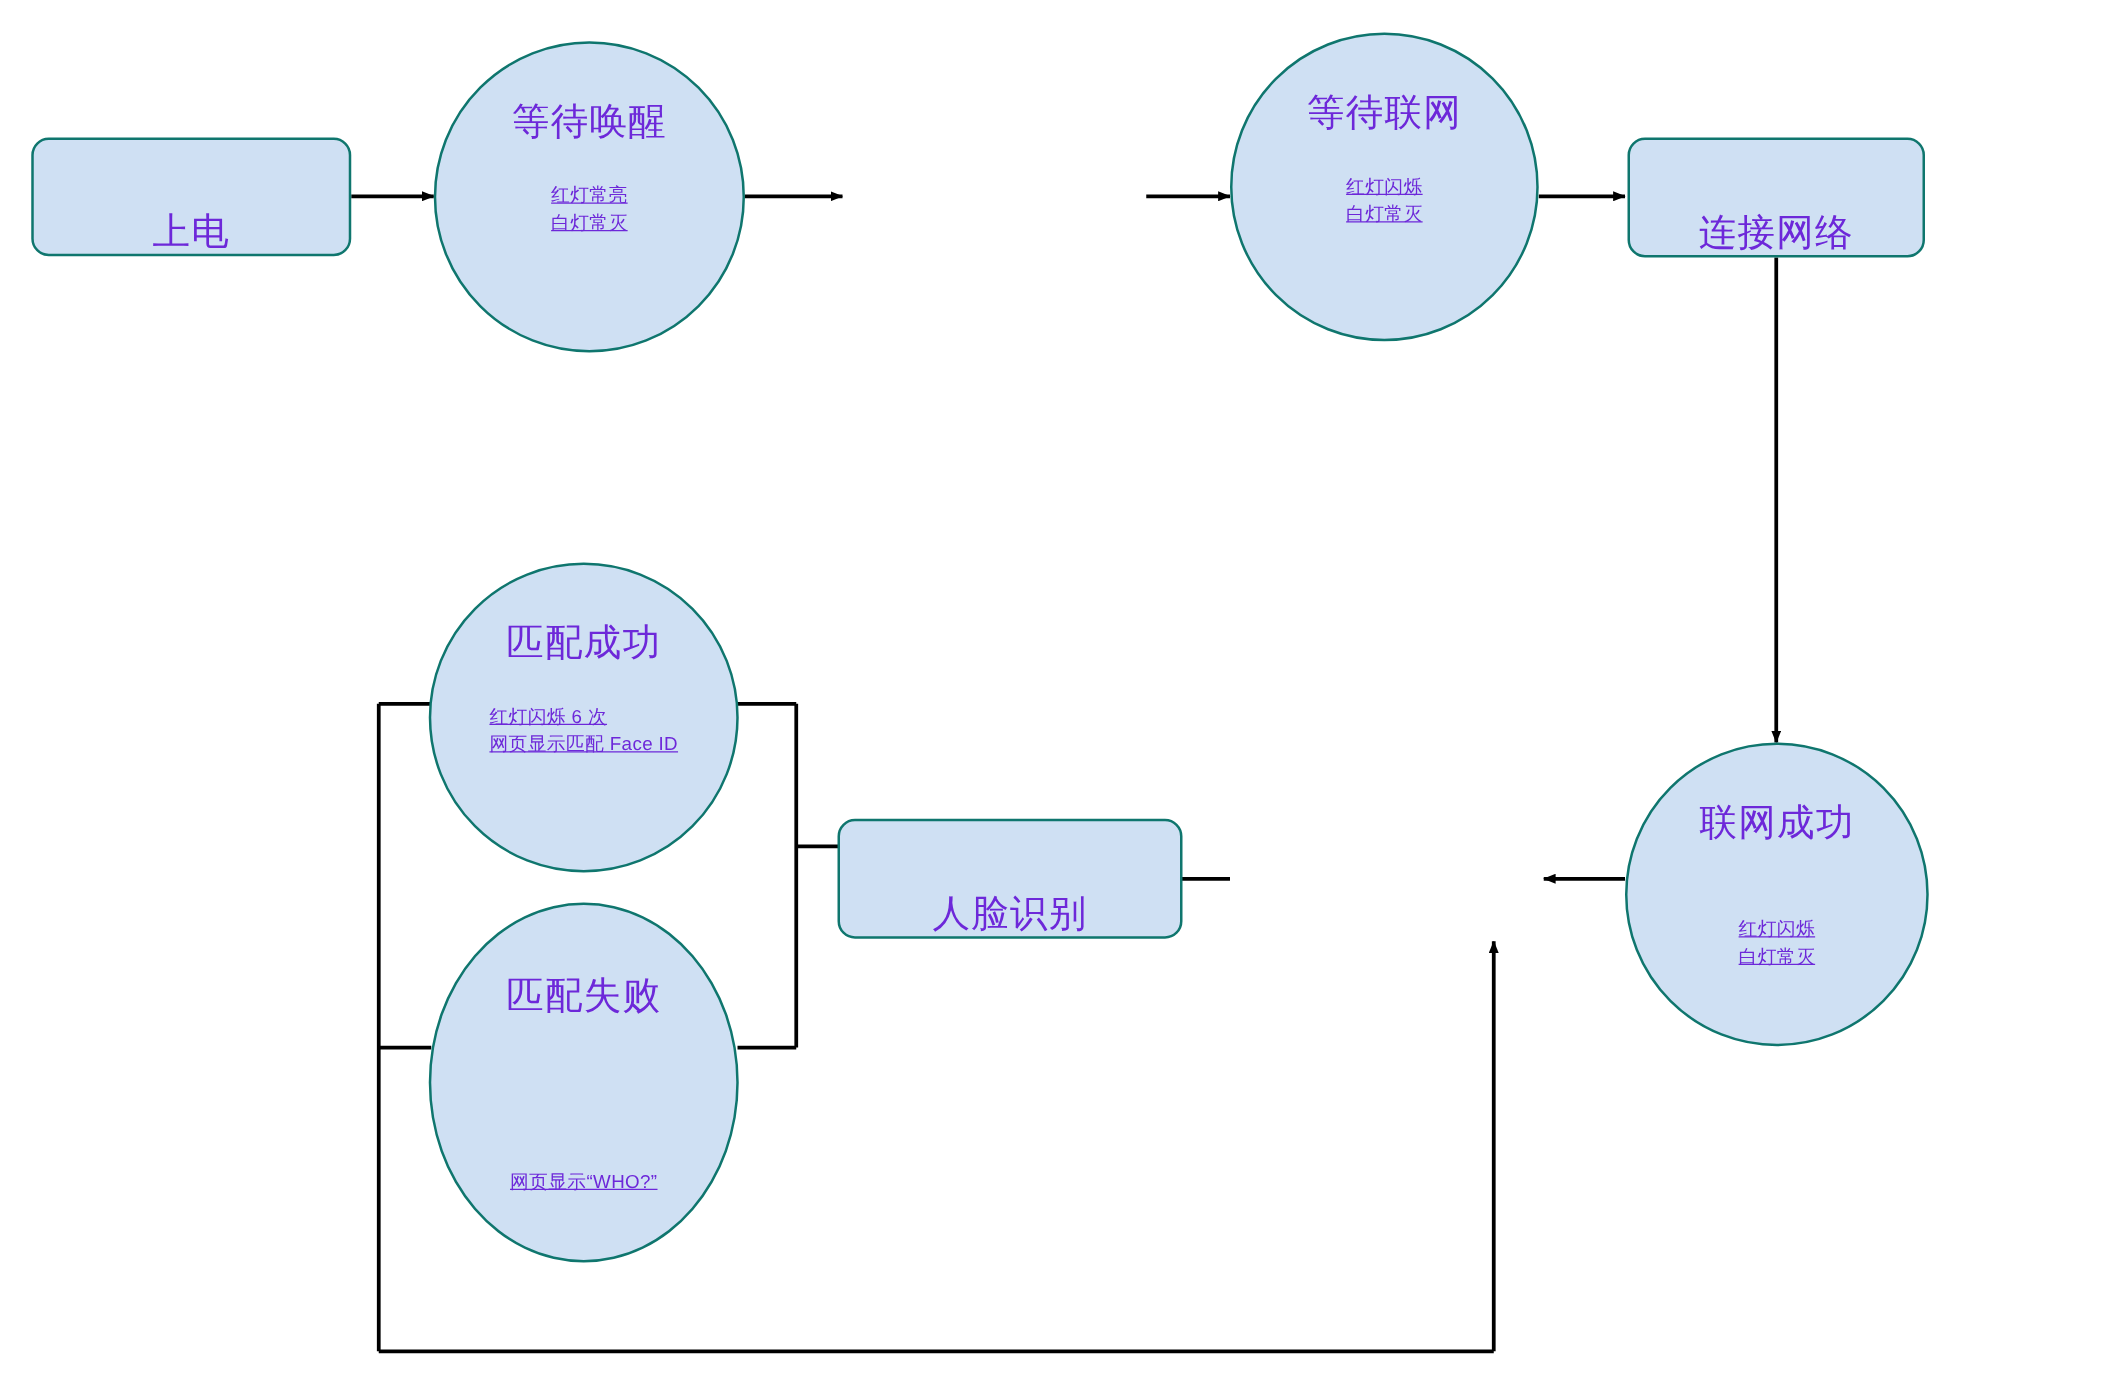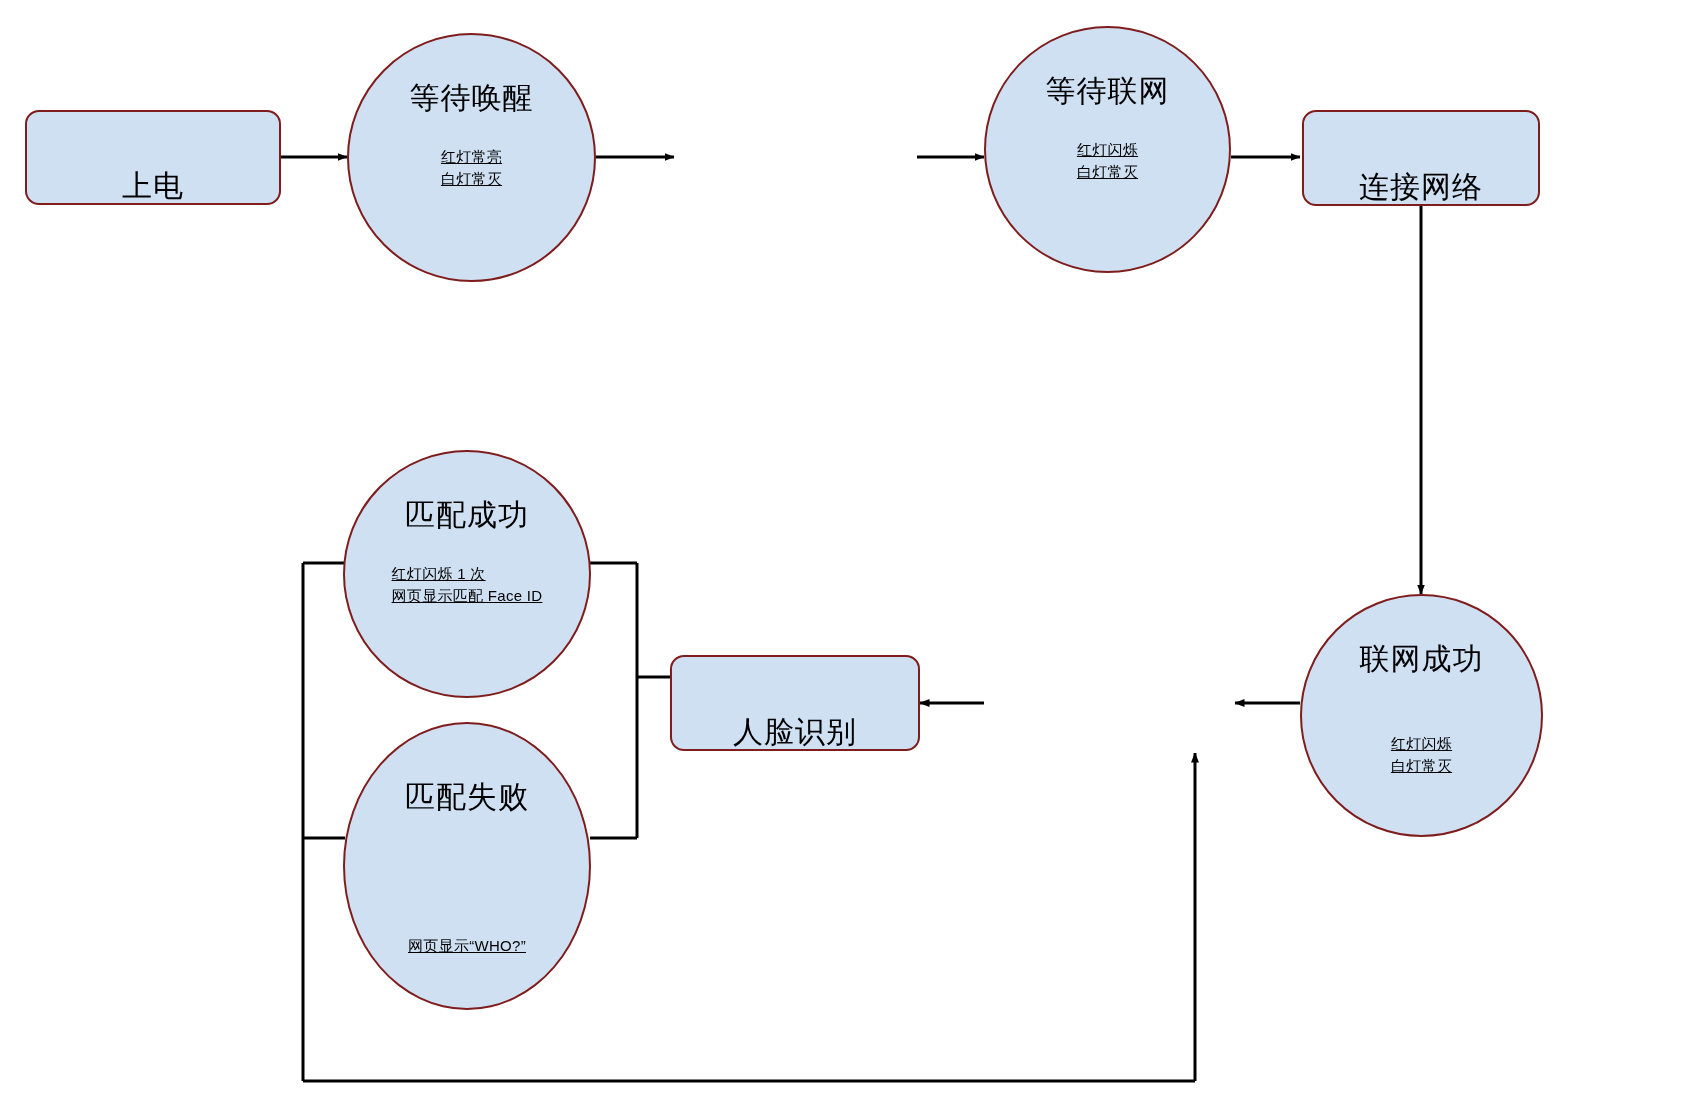--- a/index.html
+++ b/index.html
@@ -21,25 +21,25 @@
     left: 0;
     top: 0;
     width: 1682px;
     height: 1108px;
     pointer-events: none;
   }
   .node {
     position: absolute;
     box-sizing: border-box;
     background: #cfe0f3;
-    border: 2px solid #7f1d1d;
+    border: 2px solid #0f766e;
     display: flex;
     flex-direction: column;
     align-items: center;
-    color: #000000;
+    color: #6d28d9;
   }
   .node.rect {
     border-radius: 14px;
     justify-content: flex-end;
   }
   .node.circle {
     border-radius: 50%;
     justify-content: flex-start;
   }
   .node-title {
@@ -138,27 +138,27 @@
     <div class="node-title">连接网络</div>
   </div>
 
   <div class="node circle sub-low" style="left:1300px; top:594px; width:243px; height:243px;">
     <div class="node-title">联网成功</div>
     <div class="node-sub">红灯闪烁
 白灯常灭</div>
   </div>
 
 
-  <div class="node rect" style="left:670px; top:655px; width:250px; height:96px;">
+  <div class="node rect" style="left:670px; top:655px; width:276px; height:96px;">
     <div class="node-title">人脸识别</div>
   </div>
 
   <div class="node circle" style="left:343px; top:450px; width:248px; height:248px;">
     <div class="node-title">匹配成功</div>
-    <div class="node-sub">红灯闪烁 1 次
+    <div class="node-sub">红灯闪烁 6 次
 网页显示匹配 Face ID</div>
   </div>
 
   <div class="node circle tall sub-verylow" style="left:343px; top:722px; width:248px; height:288px;">
     <div class="node-title">匹配失败</div>
     <div class="node-sub">网页显示“WHO?”</div>
   </div>
 
 </div>
 

